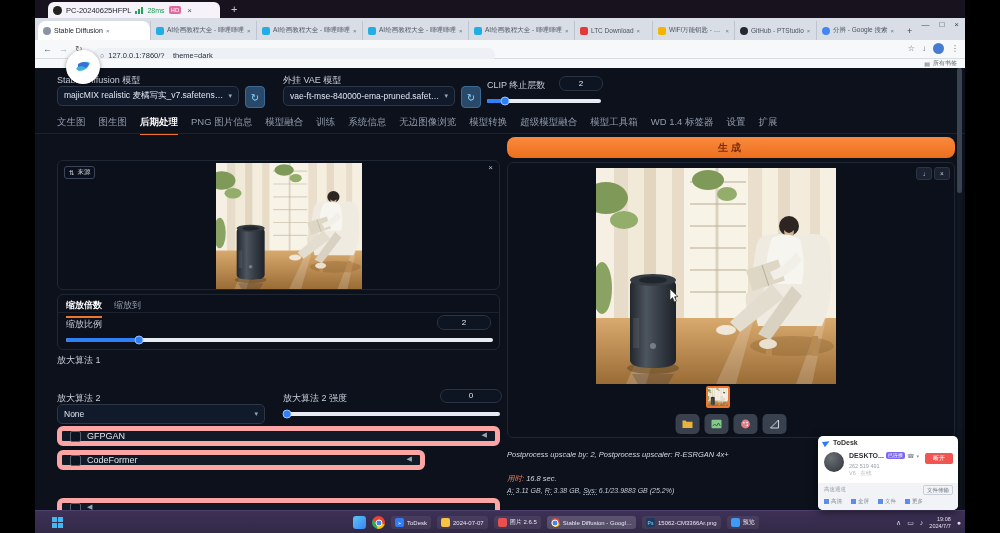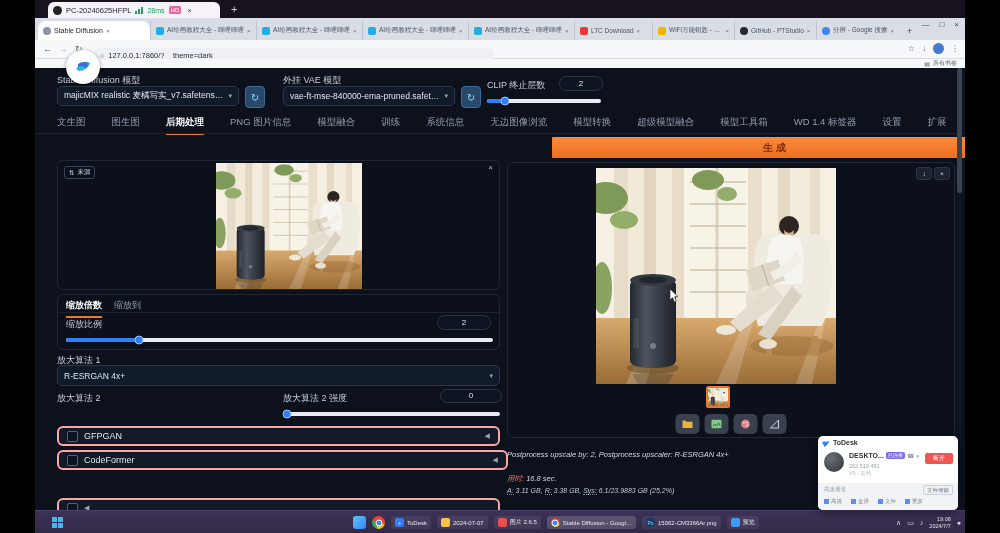--- a/index.html
+++ b/index.html
@@ -48,34 +48,34 @@
     display:flex;align-items:center;justify-content:space-between;padding:0 6px;box-sizing:border-box;}
   .dd .ar{color:#9aa4b4;font-size:7px;margin-left:4px;}
   .rfr{background:#29496b;border:1px solid #3b6b95;border-radius:4px;color:#8fd8ff;font-size:10px;
     display:flex;align-items:center;justify-content:center;}
   .valbox{background:#0d1522;border:1px solid #2b3444;border-radius:7px;color:#e5e9f0;font-size:8px;
     text-align:center;}
   .slider{height:4px;background:#e8ebf1;border-radius:2px;}
   .slider .fill{position:absolute;left:0;top:0;bottom:0;background:#2f7ff7;border-radius:2px;}
   .slider .hnd{position:absolute;top:50%;transform:translate(-50%,-50%);width:9px;height:9px;
     border-radius:50%;background:#2f7ff7;border:1px solid #9ec2ff;box-sizing:border-box;}
-  .tabrow{display:flex;gap:26px;}
+  .tabrow{display:flex;gap:13px;}
   .ptab{font-size:9.5px;color:#939dae;padding-bottom:4px;white-space:nowrap;}
   .ptab.on{color:#fff;font-weight:bold;border-bottom:2px solid #f0762b;}
   .hline{border-bottom:1px solid #1b2330;}
   .panelbox{border:1px solid #1f2735;border-radius:6px;background:#0b101b;box-sizing:border-box;}
   .chip{border:1px solid #3a465b;border-radius:3px;padding:1px 4px;font-size:6.5px;color:#ccd4e0;
     display:flex;gap:3px;align-items:center;}
-  .acc{background:#121a28;border:2px solid #fca5a5;border-radius:6px;display:flex;align-items:center;
+  .acc{background:#121a28;border:5px solid #fca5a5;border-radius:6px;display:flex;align-items:flex-start;
     gap:6px;padding:0 8px;box-sizing:border-box;}
   .cb{width:9px;height:9px;border:1px solid #556071;border-radius:2px;background:#0d1421;flex:0 0 auto;}
   .acc .nm{font-size:9px;color:#e2e6ed;flex:1;}
   .acc .col{font-size:7px;color:#9aa4b4;}
-  #gen{background:linear-gradient(180deg,#fa8a3c,#ec6f1e);border-radius:1px;color:#7c2d0e;
-    font-size:10px;font-weight:bold;display:flex;align-items:center;justify-content:center;letter-spacing:3px;margin-left:45px;}
+  #gen{background:linear-gradient(180deg,#fa8a3c,#ec6f1e);border-radius:8px;color:#7c2d0e;
+    font-size:10px;font-weight:bold;display:flex;align-items:center;justify-content:center;letter-spacing:3px;}
   .mini{background:#1b2332;border:1px solid #2c3546;border-radius:3px;color:#c9d1de;font-size:6.5px;
     display:flex;align-items:center;justify-content:center;}
   .act{width:24px;height:20px;background:#39414f;border-radius:5px;display:flex;align-items:center;justify-content:center;}
   .note{font-size:7.5px;color:#d4d9e2;font-style:italic;}
   .mem abbr{border-bottom:1px dotted #8a93a2;text-decoration:none;}
   
   #todesk{left:818px;top:436px;width:140px;height:74px;background:#fff;border-radius:5px;
     box-shadow:0 2px 10px rgba(0,0,0,.55);z-index:60;}
   .tdplane{width:0;height:0;border-left:7px solid #2f7cf6;border-top:3px solid transparent;
     border-bottom:3px solid transparent;transform:rotate(-28deg);}
@@ -348,39 +348,39 @@
       <div class="abs hline" style="left:0;top:17px;width:100%"></div>
       <span class="abs lbl" style="left:8px;top:23px">缩放比例</span>
       <div class="abs valbox" style="right:8px;top:20px;width:52px;height:13px;line-height:13px">2</div>
       <div class="abs slider" style="left:8px;top:43px;width:427px">
         <span class="fill" style="width:17%"></span>
           <span class="hnd" style="left:17%"></span>
       </div>
     </div>
 
     <span class="abs lbl" style="left:22px;top:286px">放大算法 1</span>
-    <div class="abs dd" style="left:22px;top:297px;width:443px;height:21px">
-      <span>R-ESRGAN 4x+</span>
+
+    <span class="abs lbl" style="left:22px;top:324px">放大算法 2</span>
+    <div class="abs dd" style="left:22px;top:336px;width:208px;height:20px">
+      <span>None</span>
       <span class="ar">▾</span>
     </div>
-
-    <span class="abs lbl" style="left:22px;top:324px">放大算法 2</span>
     <span class="abs lbl" style="left:248px;top:324px">放大算法 2 强度</span>
     <div class="abs valbox" style="left:405px;top:321px;width:60px;height:12px;line-height:12px">0</div>
     <div class="abs slider" style="left:248px;top:344px;width:217px">
       <span class="fill" style="width:2%"></span>
         <span class="hnd" style="left:2%"></span>
     </div>
 
     <div class="abs acc" style="left:22px;top:358px;width:443px;height:20px">
       <span class="cb"></span>
       <span class="nm">GFPGAN</span>
       <span class="col">◀</span>
     </div>
-    <div class="abs acc" style="left:22px;top:382px;width:451px;height:20px">
+    <div class="abs acc" style="left:22px;top:382px;width:368px;height:20px">
       <span class="cb"></span>
       <span class="nm">CodeFormer</span>
       <span class="col">◀</span>
     </div>
     <div class="abs acc" style="left:22px;top:430px;width:443px;height:20px">
       <span class="cb"></span>
       <span class="col">◀</span>
     </div>
 
     <div id="gen" class="abs" style="left:472px;top:69px;width:448px;height:21px">生成</div>

